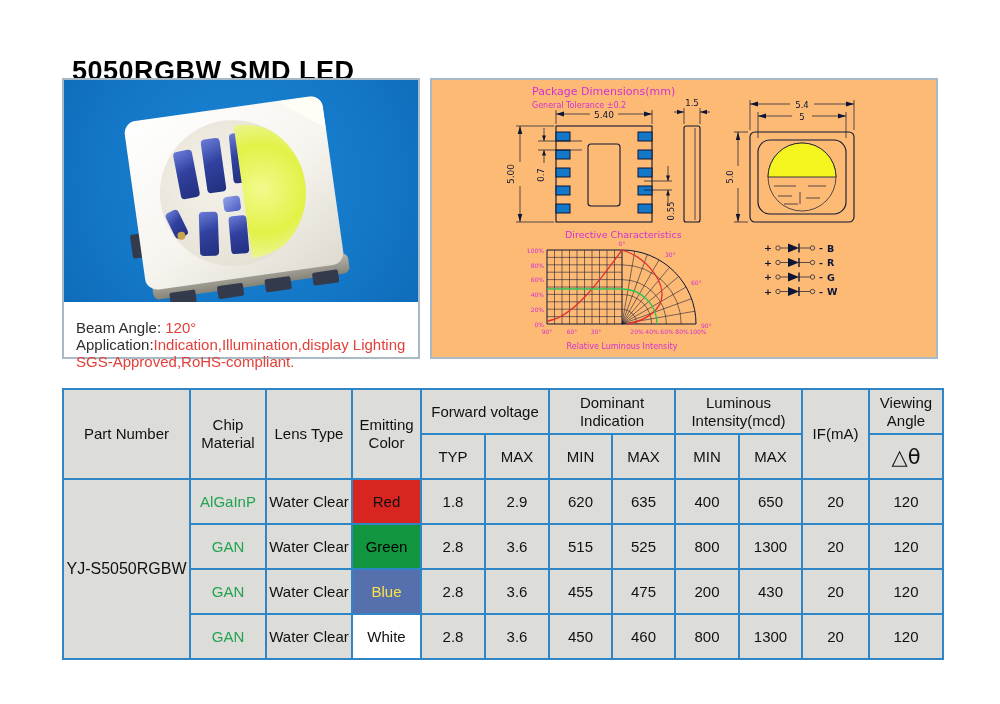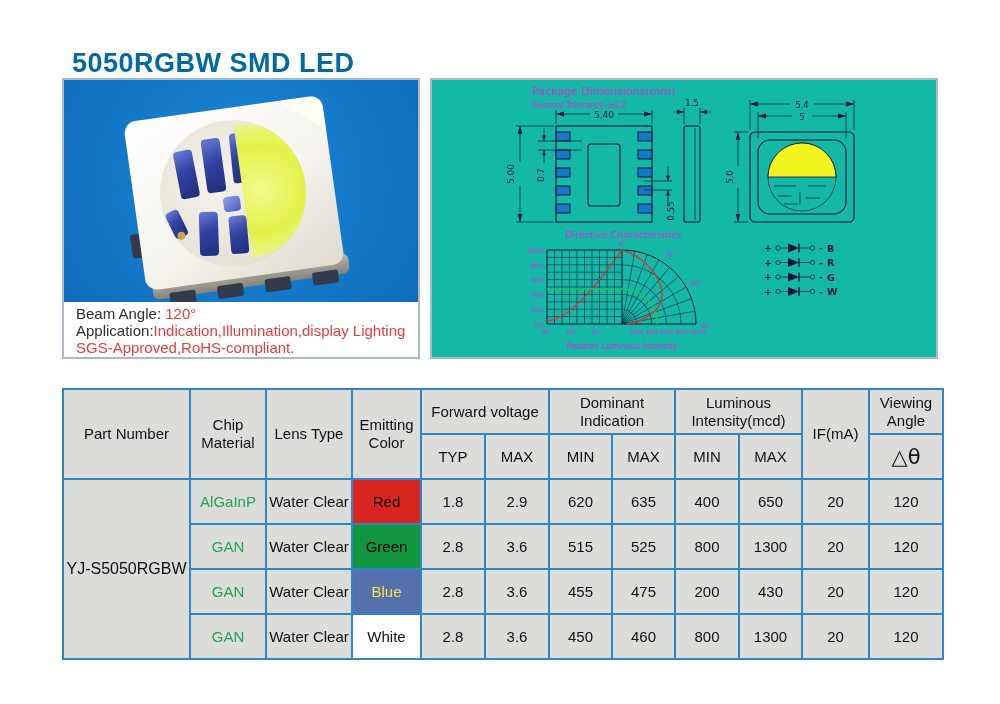--- a/index.html
+++ b/index.html
@@ -1,22 +1,22 @@
 <!DOCTYPE html>
 <html><head>
 <meta charset="utf-8">
 <style>
   html,body{margin:0;padding:0;background:#ffffff;}
   #page{position:relative;width:1000px;height:704px;background:#ffffff;font-family:"Liberation Sans",sans-serif;overflow:hidden;}
 
   
-  #page-title{position:absolute;left:72px;top:48px;font-size:27px;font-weight:700;color:#0369a1;letter-spacing:.5px;}
-
-  
-  .panel{position:absolute;border:2px solid #a9bac6;background:#14b8a6;}
+  #page-title{position:absolute;left:72px;top:56px;font-size:27px;font-weight:700;color:#000000;letter-spacing:.5px;}
+
+  
+  .panel{position:absolute;border:2px solid #a9bac6;background:#fdba74;}
   #photo-panel{left:62px;top:78px;width:354px;height:277px;background:#ffffff;}
   #drawing-panel{left:430px;top:78px;width:504px;height:277px;}
 
   
   #photo-area{position:absolute;left:0;top:0;width:354px;height:222px;background:radial-gradient(circle at 50% 45%,#1b84d4,#1478c8 60%,#0f6cba);overflow:hidden;}
   #led-pkg{position:absolute;left:70px;top:28px;width:200px;height:170px;transform:rotate(-8deg);}
   .pkg-under{position:absolute;left:6px;right:-4px;bottom:-10px;height:20px;background:linear-gradient(#b9b6ae,#868378);border-radius:6px;}
   .pkg-body{position:absolute;inset:0;background:linear-gradient(150deg,#ffffff 0%,#f6f4ee 55%,#dedad0 100%);border-radius:12px;}
   .notch{position:absolute;right:0;top:0;width:44px;height:34px;background:#fffef6;clip-path:polygon(0 0,100% 0,100% 100%);border-top-right-radius:12px;}
   .pin{position:absolute;width:26px;height:13px;background:#333a4c;bottom:-18px;border-radius:2px;}
@@ -27,21 +27,21 @@
   .slot.s1{left:20px;top:24px;width:19px;height:48px;transform:rotate(-3deg);}
   .slot.s2{left:48px;top:16px;width:19px;height:54px;}
   .slot.s3{left:76px;top:14px;width:15px;height:50px;transform:rotate(2deg);}
   .slot.s4{left:62px;top:76px;width:17px;height:15px;background:linear-gradient(145deg,#93a3ea,#4a5cc0);}
   .slot.s5{left:34px;top:88px;width:19px;height:44px;transform:rotate(6deg);}
   .slot.s6{left:64px;top:96px;width:18px;height:38px;transform:rotate(3deg);}
   .slot.s7{left:6px;top:82px;width:14px;height:28px;transform:rotate(-18deg);}
   .golddot{position:absolute;left:12px;top:104px;width:8px;height:8px;border-radius:50%;background:#c8a34a;}
 
   
-  #caption{position:absolute;left:0;top:222px;width:354px;height:55px;background:#ffffff;padding:3px 0 0 12px;box-sizing:border-box;font-size:15px;line-height:17px;color:#2e2e2e;}
+  #caption{position:absolute;left:0;top:222px;width:354px;height:55px;background:#ffffff;padding:17px 0 0 12px;box-sizing:border-box;font-size:15px;line-height:17px;color:#2e2e2e;}
   .red-txt{color:#e4403a;}
 
   
   text.dwg{font-family:"DejaVu Sans",sans-serif;font-size:8.5px;fill:#0c1535;}
   text.dim9{font-size:9px;}
   text.mg{font-family:"DejaVu Sans",sans-serif;fill:#d42fd4;}
   text.mg11{font-size:11px;}
   text.mg8{font-size:8px;}
   text.mg95{font-size:9.5px;}
   text.tick{font-size:6px;fill:#d42fd4;font-family:"DejaVu Sans",sans-serif;}

